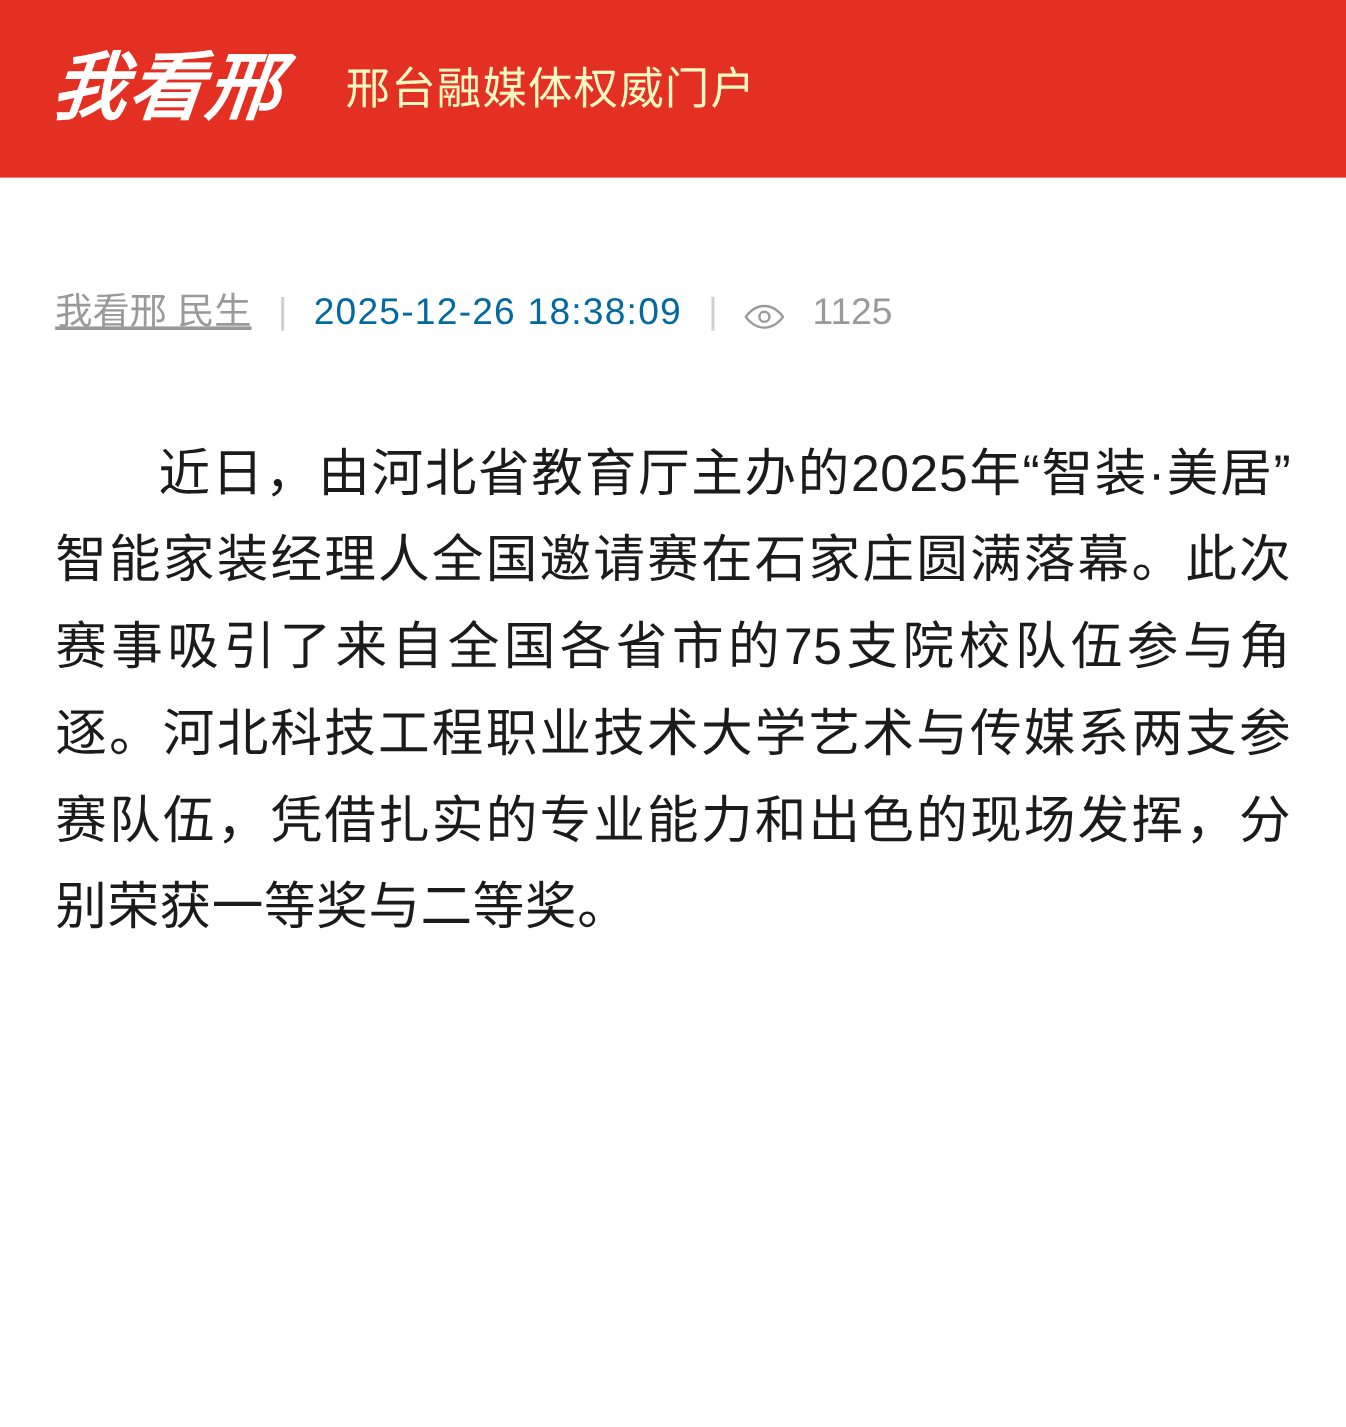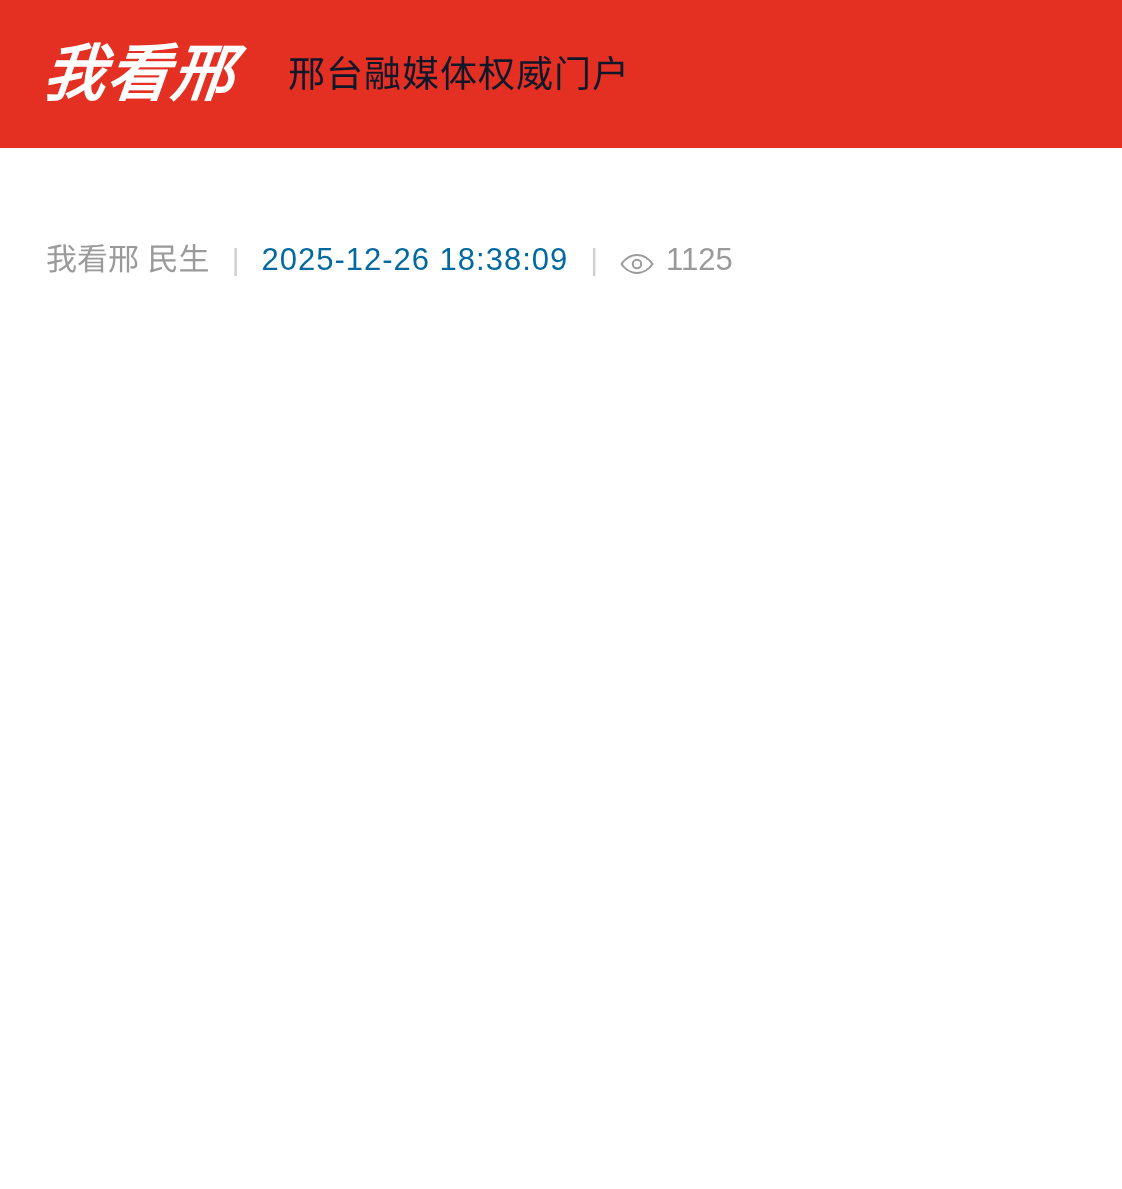--- a/index.html
+++ b/index.html
@@ -30,21 +30,21 @@
     font-family: "Liberation Serif", "DejaVu Serif", serif;
     font-size: 62px;
     font-weight: bold;
     font-style: italic;
     letter-spacing: 2px;
     line-height: 1;
     white-space: nowrap;
     transform: skewX(-6deg);
   }
   .brand-slogan {
-    color: #0f172a;
+    color: #fef9c3;
     font-size: 37px;
     line-height: 1;
     white-space: nowrap;
     margin-left: 52px;
     letter-spacing: 1px;
   }
   .open-app-button {
     margin-left: auto;
     border: 2px solid #ffffff;
     border-radius: 36px;
@@ -72,38 +72,38 @@
   }
   .article-meta {
     display: flex;
     align-items: center;
     margin-top: 52px;
     color: #9a9a9a;
     font-size: 31px;
     line-height: 1;
     white-space: nowrap;
   }
-  .meta-source { color: #9a9a9a; }
+  .meta-source { color: #9a9a9a; text-decoration: underline; }
   .meta-sep {
     margin: 0 22px;
     color: #cfcfcf;
     font-size: 30px;
   }
   .meta-time { color: #0369a1; letter-spacing: 1px; }
   .meta-views-wrap {
     display: flex;
     align-items: center;
   }
   .eye-icon {
     display: inline-block;
     width: 34px;
     height: 22px;
     margin-right: 12px;
   }
-  .meta-views { color: #9a9a9a; }
+  .meta-views { color: #9a9a9a; margin-left: 11px; }
 
   .article-body {
     margin-top: 84px;
   }
   .article-paragraph {
     font-size: 43px;
     color: #1b1b1b;
     line-height: 1.68;
     text-align: justify;
     text-justify: inter-ideograph;
@@ -132,14 +132,17 @@
       <span class="eye-icon">
         <svg width="34" height="22" viewBox="0 0 34 22" xmlns="http://www.w3.org/2000/svg">
           <path d="M17 2 C8 2 2.5 9.5 1.5 11 C2.5 12.5 8 20 17 20 C26 20 31.5 12.5 32.5 11 C31.5 9.5 26 2 17 2 Z" fill="none" stroke="#9a9a9a" stroke-width="2"></path>
           <circle cx="17" cy="11" r="4.2" fill="none" stroke="#9a9a9a" stroke-width="2"></circle>
         </svg>
       </span>
       <span class="meta-views">1125</span>
     </span>
   </div>
 
+  <div class="article-body">
+    <p class="article-paragraph">近日，由河北省教育厅主办的2025年“智装·美居”智能家装经理人全国邀请赛在石家庄圆满落幕。此次赛事吸引了来自全国各省市的75支院校队伍参与角逐。河北科技工程职业技术大学艺术与传媒系两支参赛队伍，凭借扎实的专业能力和出色的现场发挥，分别荣获一等奖与二等奖。</p>
+  </div>
 
 </div>
 
 </body></html>

